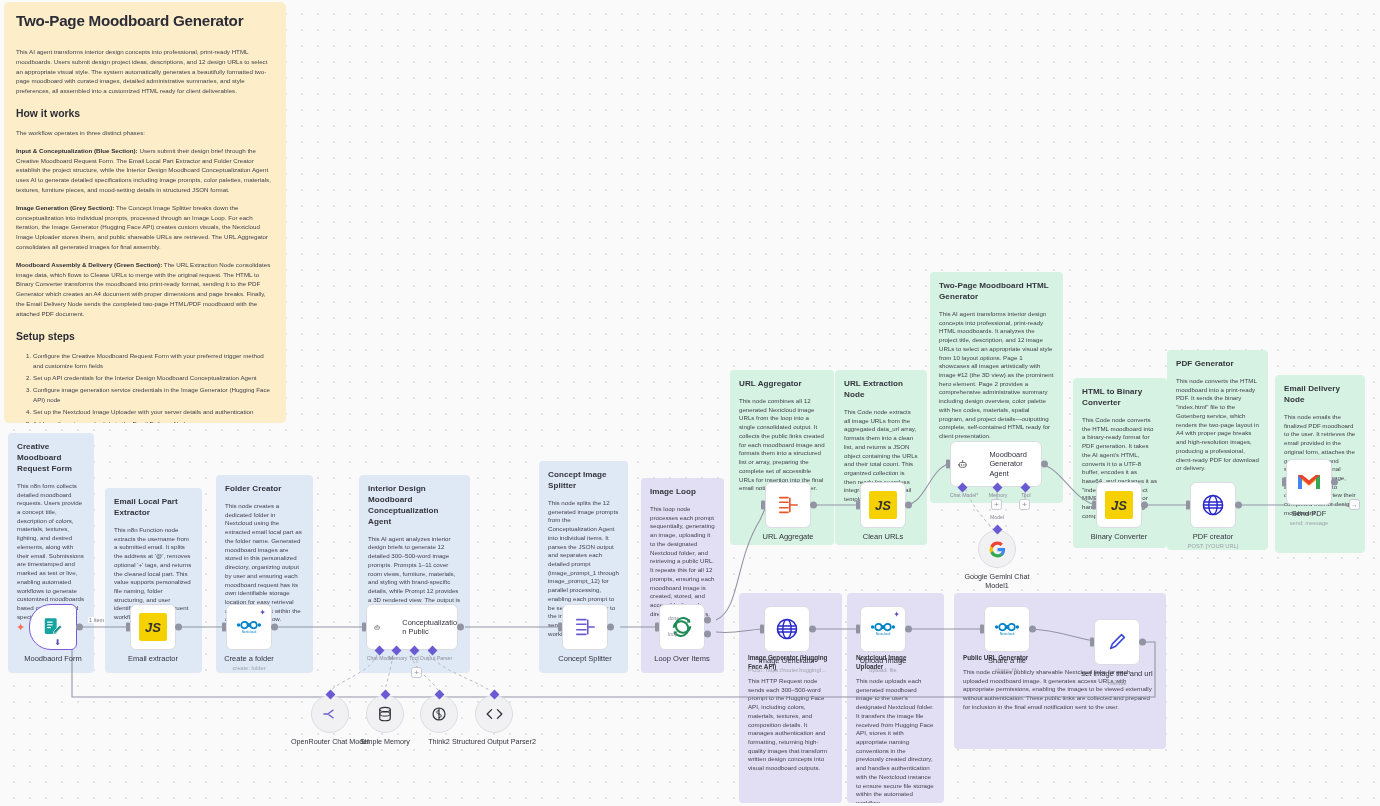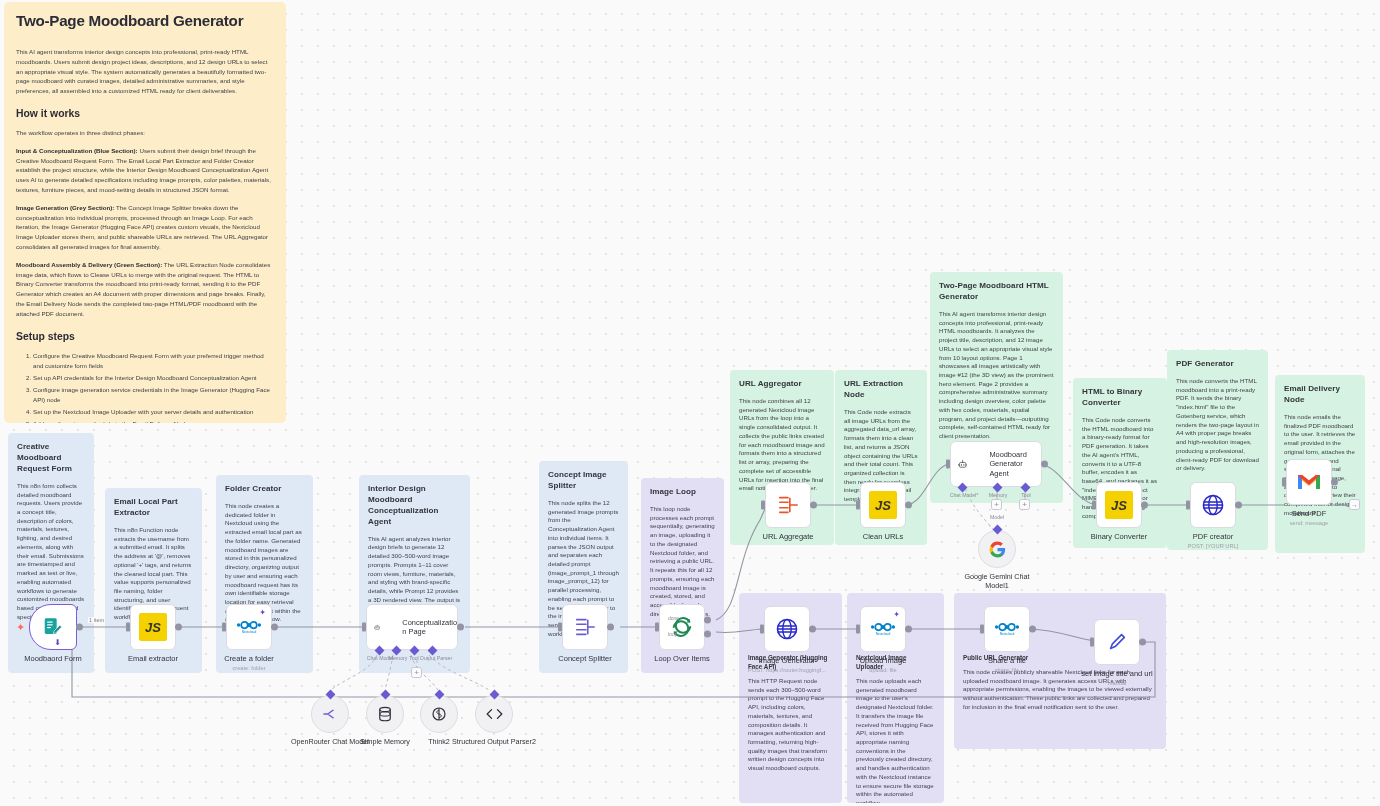--- a/index.html
+++ b/index.html
@@ -322,21 +322,21 @@
       <span class="port-in"></span>
       <svg width="17" height="17" viewBox="0 0 24 24">
         <rect x="4" y="7" width="16" height="12" rx="2.5" fill="none" stroke="#2f303a" stroke-width="1.7"></rect>
         <circle cx="9" cy="13" r="1.6" fill="#2f303a"></circle>
           <circle cx="15" cy="13" r="1.6" fill="#2f303a"></circle>
         <line x1="12" y1="3" x2="12" y2="7" stroke="#2f303a" stroke-width="1.7"></line>
         <circle cx="12" cy="2.5" r="1.3" fill="#2f303a"></circle>
         <line x1="1.5" y1="11" x2="1.5" y2="15" stroke="#2f303a" stroke-width="1.7"></line>
         <line x1="22.5" y1="11" x2="22.5" y2="15" stroke="#2f303a" stroke-width="1.7"></line>
       </svg>
-      <span class="agent-label">Conceptualizatio n Page</span>
+      <span class="agent-label">Conceptualizatio n Public</span>
       <span class="port-out"></span>
     </div>
     <span class="ag-port" style="left:10px; top:43px;"></span>
     <span class="ag-port" style="left:27px; top:43px;"></span>
     <span class="ag-port" style="left:45px; top:43px;"></span>
     <span class="ag-port" style="left:63px; top:43px;"></span>
     <span class="conn-label" style="left:14px; top:51px;">Chat Model</span>
     <span class="conn-label" style="left:32px; top:51px;">Memory</span>
     <span class="conn-label" style="left:48px; top:51px;">Tool</span>
     <span class="conn-label" style="left:70px; top:51px;">Output Parser</span>

